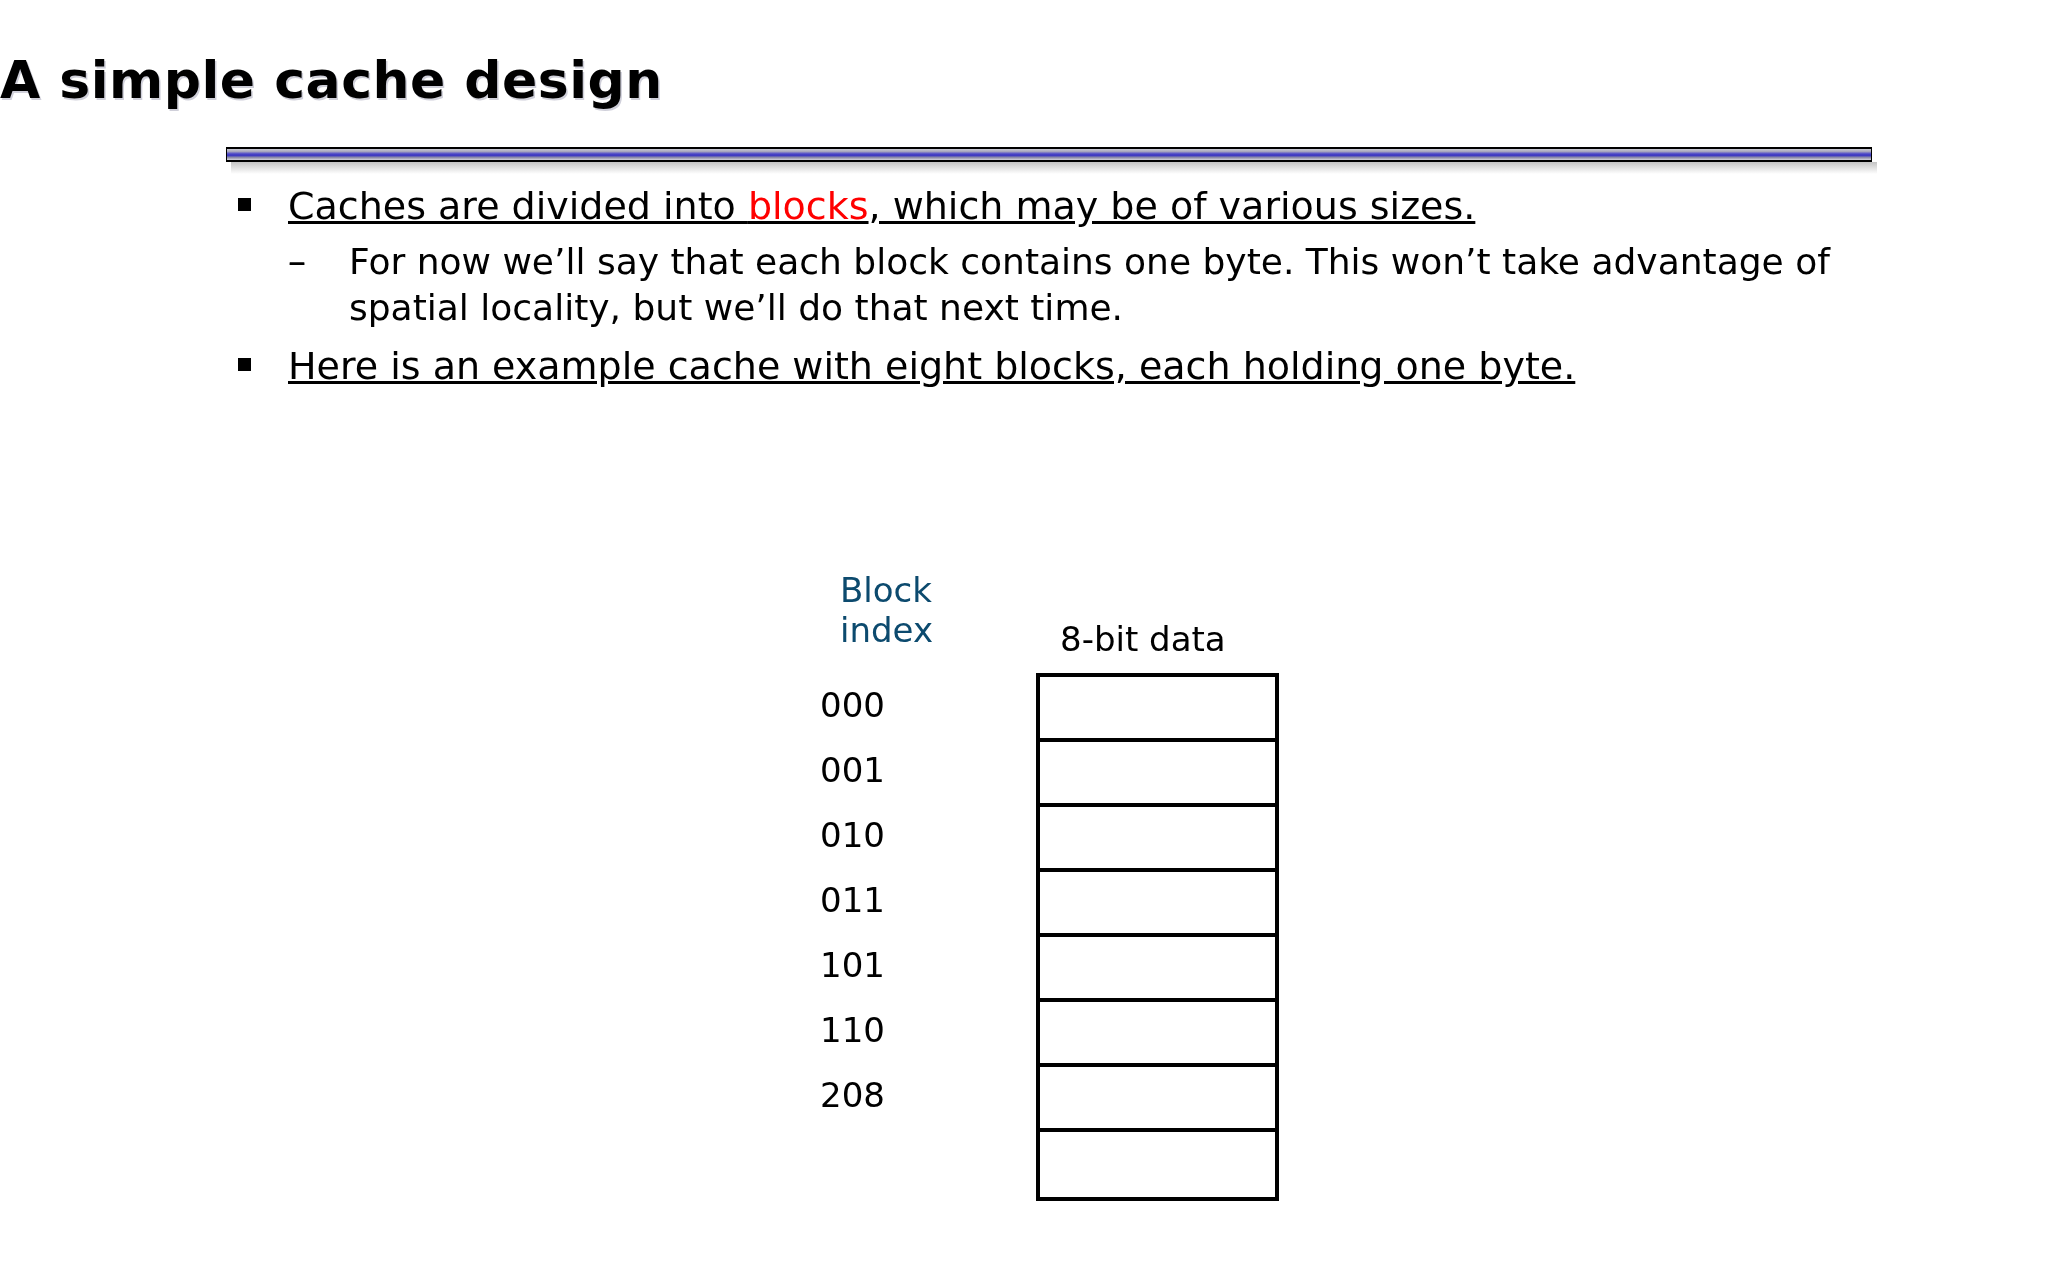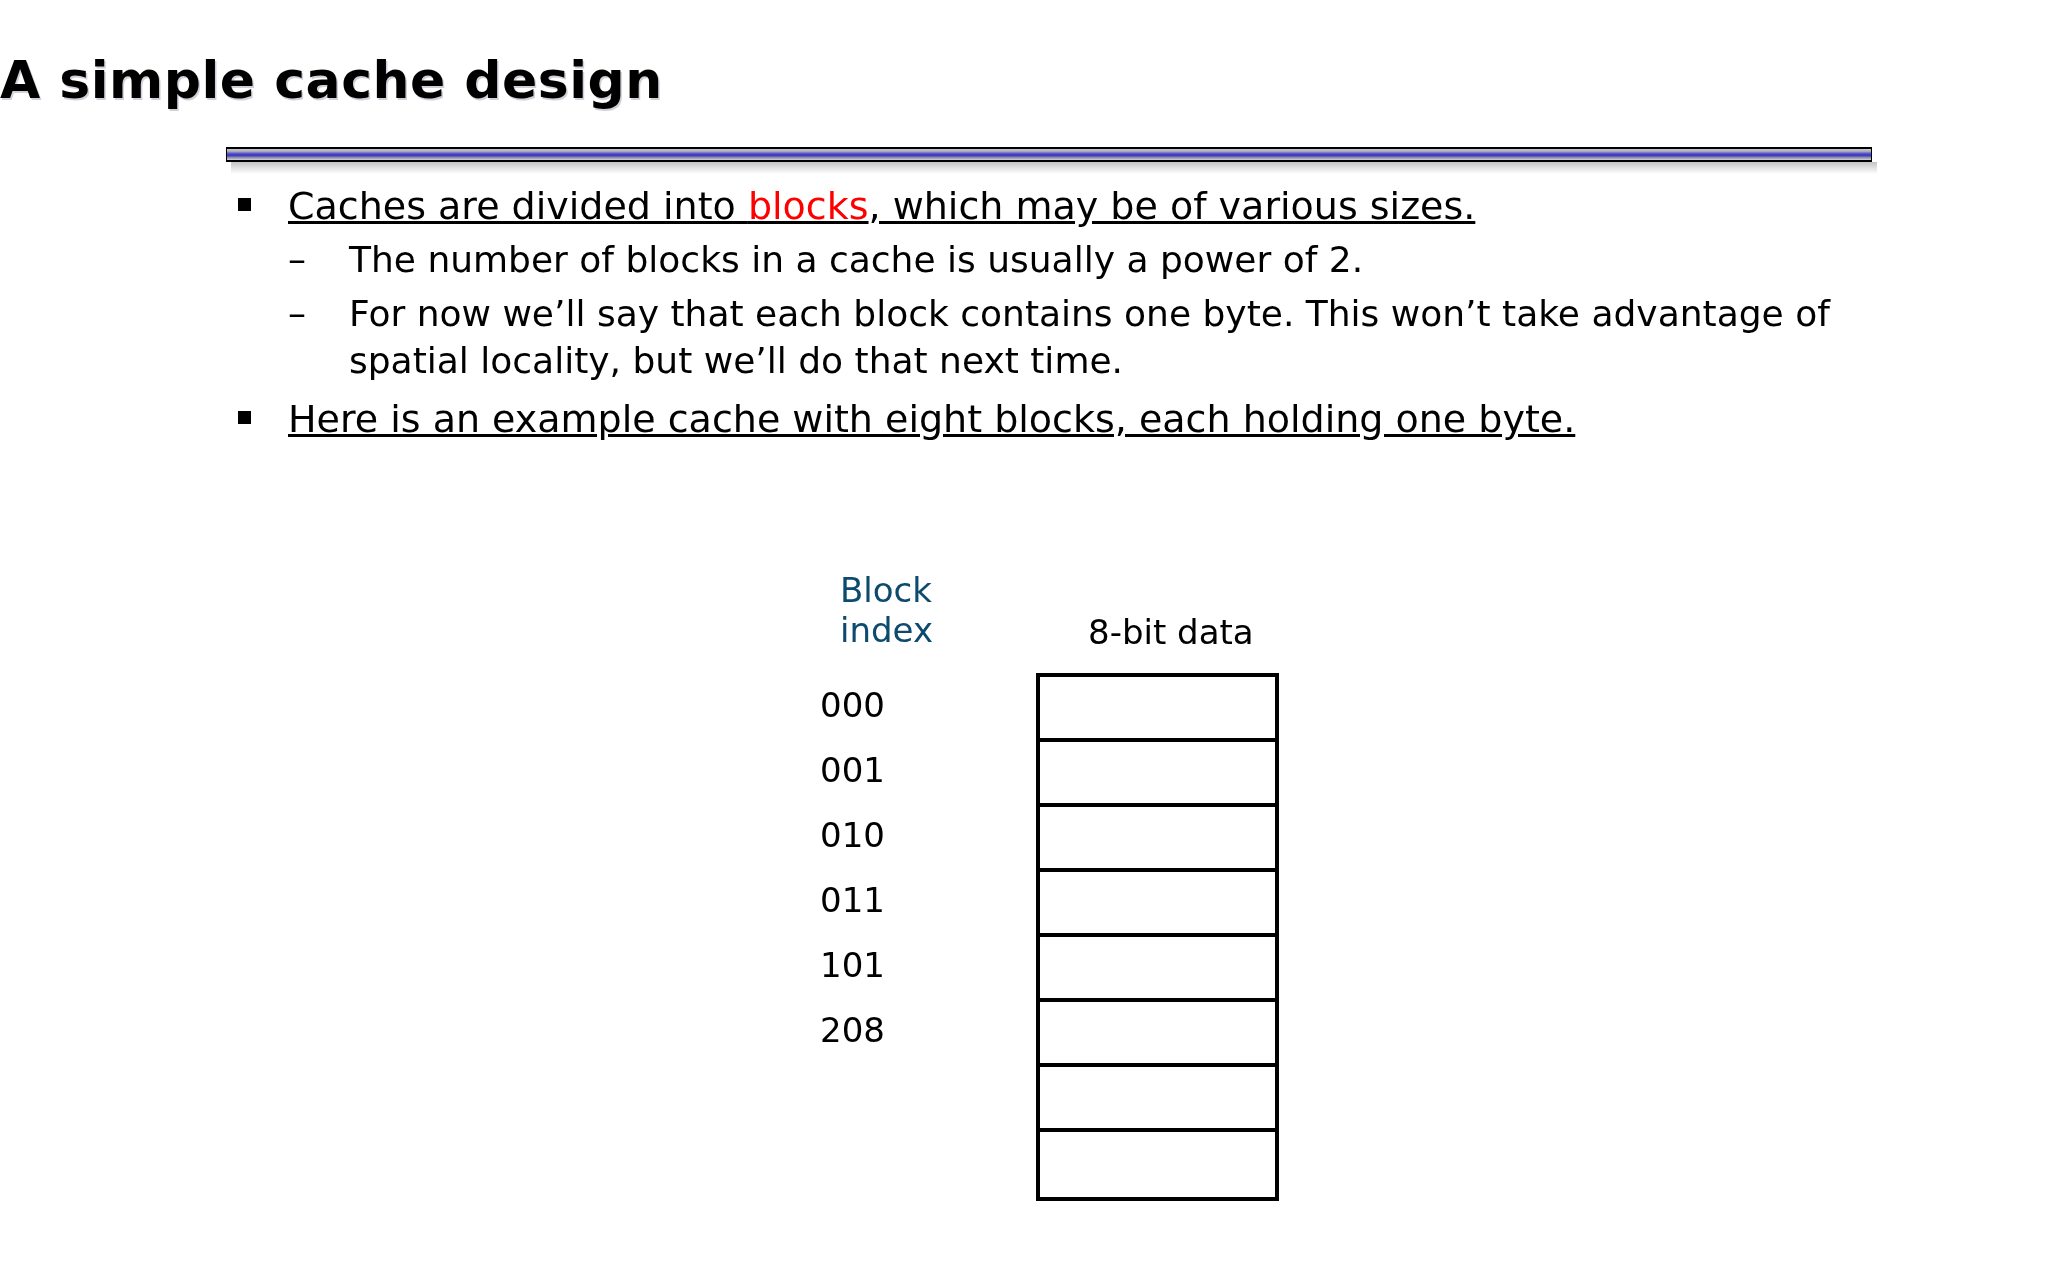--- a/index.html
+++ b/index.html
@@ -125,25 +125,24 @@
     top: 0px;
     width: 160px;
     text-align: left;
     font-size: 34px;
     line-height: 1.18;
     color: #0c4a6e;
   }
   .hdr-data {
     position: absolute;
     left: 220px;
-    top: 42px;
+    top: 49px;
     font-size: 34px;
     color: #000000;
     white-space: nowrap;
-    margin-left: 28px;
   }
 
   .index-col {
     position: absolute;
     left: -20px;
     top: 103px;
     width: 180px;
   }
   .index-cell {
     height: 65px;
@@ -193,21 +192,20 @@
 <div class="bullets">
 
   <div class="b1">
     <span class="marker"></span>
     <span>Caches are divided into </span><span class="red">blocks</span><span>, which may be of various sizes.</span>
   </div>
 
   <div class="sublist">
     <div class="b2">
       <span class="marker">–</span>
-      <span>The number of blocks in a cache is usually a power of 2.</span>
     </div>
     <div class="b2" style="margin-top:8px;">
       <span class="marker">–</span>
       <span>For now we’ll say that each block contains one byte. This won’t take advantage of spatial locality, but we’ll do that next time.</span>
     </div>
   </div>
 
   <div class="b1">
     <span class="marker"></span>
     <span>Here is an example cache with eight blocks, each holding one byte.</span>
@@ -223,20 +221,21 @@
   </div>
 
   <div class="hdr-data">8-bit data</div>
 
   <div class="index-col">
     <div class="index-cell">000</div>
     <div class="index-cell">001</div>
     <div class="index-cell">010</div>
     <div class="index-cell">011</div>
     <div class="index-cell">101</div>
+    <div class="index-cell">110</div>
     <div class="index-cell">208</div>
   </div>
 
   <div class="cache-table-shadow"></div>
 
   <div class="cache-table">
     <div class="cache-row"></div>
     <div class="cache-row"></div>
     <div class="cache-row"></div>
     <div class="cache-row"></div>

